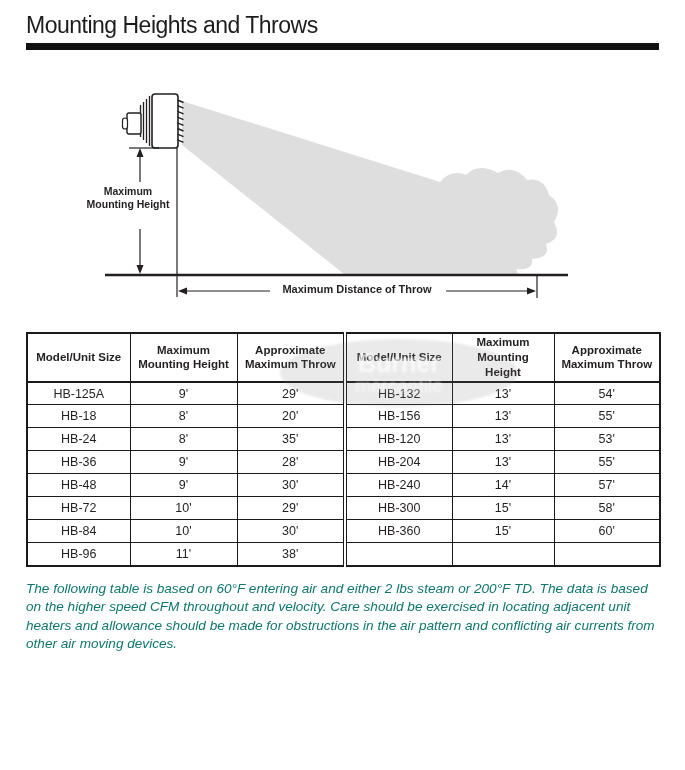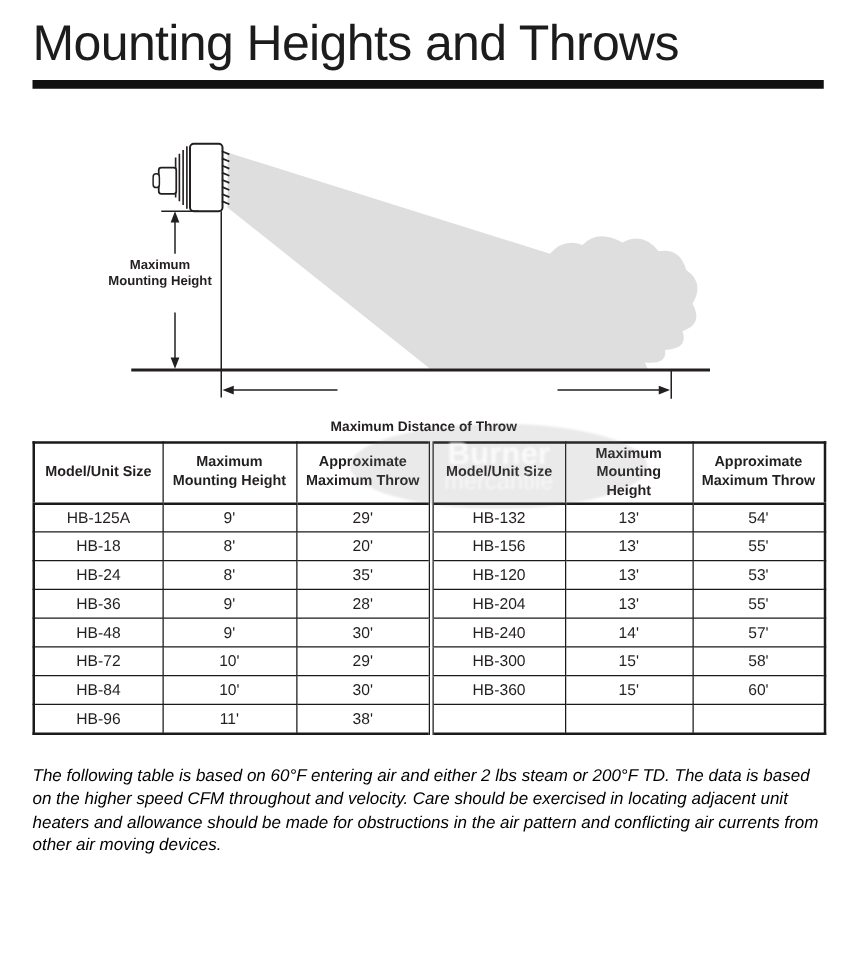--- a/index.html
+++ b/index.html
@@ -9,39 +9,39 @@
     position: relative;
     width: 685px; height: 770px;
     background: #ffffff;
     overflow: hidden;
   }
   .inner { margin: 0 26px; }
 
   
   .page-title {
     margin-top: 11px;
-    font-size: 40px;
+    font-size: 23px;
     font-weight: 500;
     letter-spacing: -0.5px;
     color: #1c1c1c;
     line-height: 1.22;
   }
   .title-rule { margin-top: 4px; height: 7px; background: #111111; }
 
   
   .diagram { position: relative; margin-top: 27px; height: 235px; }
   .diagram svg { position: absolute; left: 0; top: 0; }
   .dim-label {
     position: absolute;
     font-weight: bold;
     color: #231f20;
     text-align: center;
   }
   .mounting-label { left: 58px; top: 108px; width: 88px; font-size: 10.5px; line-height: 1.25; }
-  .throw-label { left: 233px; top: 206px; width: 160px; font-size: 11px; margin-top: 32px; }
+  .throw-label { left: 251px; top: 206px; width: 160px; font-size: 11px; }
 
   
   .watermark {
     position: absolute;
     left: 280px; top: 339px;
     width: 238px; height: 68px;
     background: rgba(125,125,125,0.16);
     border-radius: 50%;
     filter: blur(1px);
     display: flex; flex-direction: column; align-items: center; justify-content: center;
@@ -75,26 +75,26 @@
   }
   table.spec td {
     height: 23px;
     font-size: 12.5px;
     padding: 0 2px;
   }
   .sep { border-right: 4px double #1a1a1a !important; }
 
   
   .footnote {
-    margin-top: 24px;
+    margin-top: 13px;
     width: 636px;
     font-style: italic;
     font-size: 13.6px;
     line-height: 1.36;
-    color: #000000;
+    color: #0f766e;
   }
 </style>
 </head>
 <body>
 
 <div class="page">
   <div class="inner">
 
     <h1 class="page-title">Mounting Heights and Throws</h1>
     <div class="title-rule"></div>

